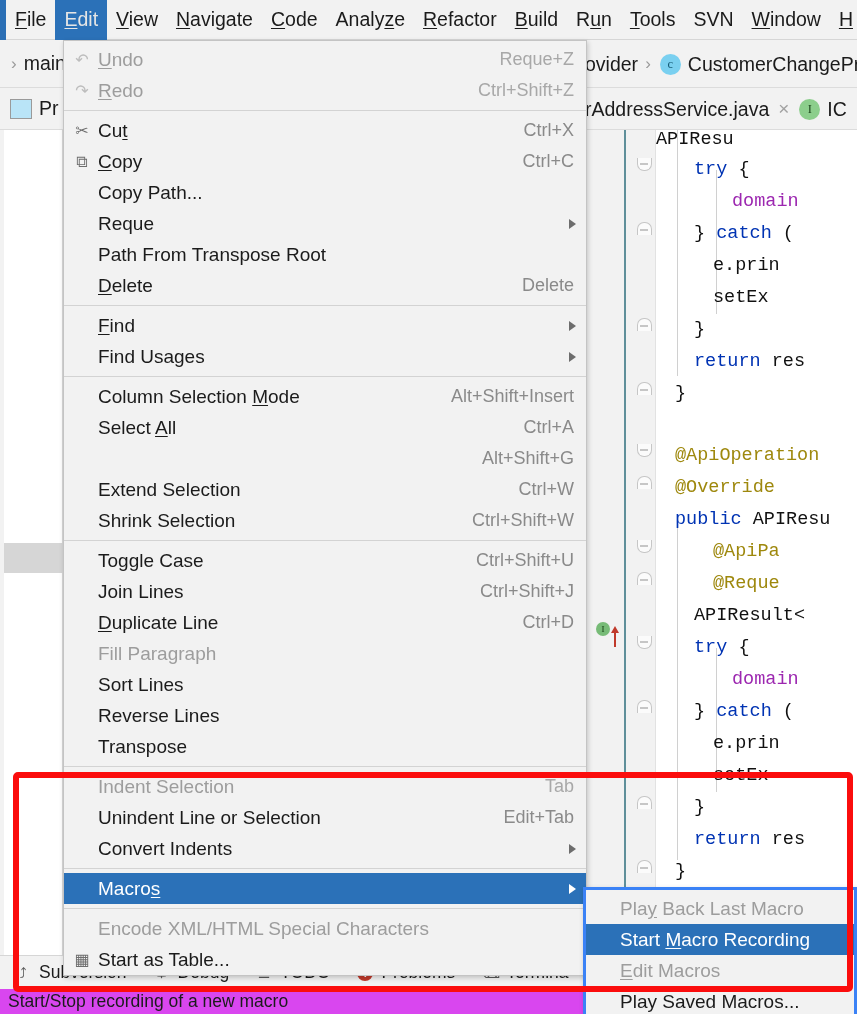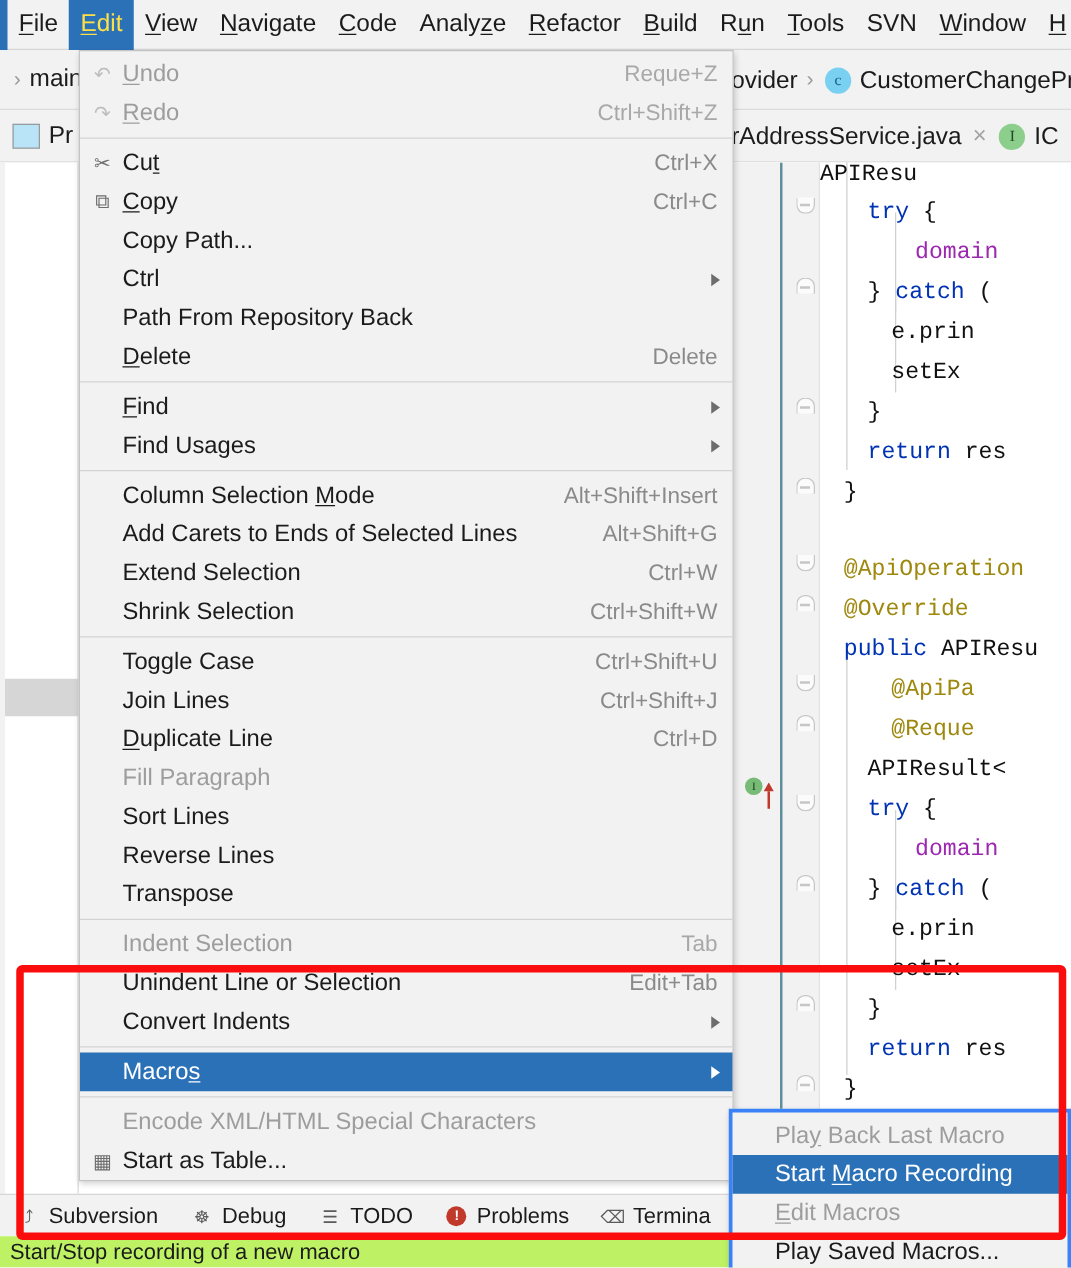--- a/index.html
+++ b/index.html
@@ -20,21 +20,21 @@
     display: flex; align-items: center;
   }
   .menubar-accent {
     width: 6px; height: 40px; background: #2b6fb5; flex: 0 0 6px;
   }
   .menubar-item {
     height: 40px; display: flex; align-items: center;
     padding: 0 9px; font-size: 19.5px; color: #1b1b1b;
     white-space: nowrap; cursor: default;
   }
-  .menubar-item.active { background: #2b71b8; color: #fde047; justify-content: flex-end; }
+  .menubar-item.active { background: #2b71b8; color: #e5e5e5; justify-content: flex-end; }
   .mnem { text-decoration: underline; text-underline-offset: 2px; }
 
   
   .breadcrumb-bar {
     position: absolute; left: 0; top: 40px; width: 857px; height: 48px;
     background: #f2f2f2; border-bottom: 1px solid #dcdcdc;
     display: flex; align-items: center;
   }
   .crumb-left { display: flex; align-items: center; padding-left: 4px; }
   .crumb-chev {
@@ -217,21 +217,21 @@
   .tw-icon {
     width: 18px; height: 18px; margin-right: 7px;
     display: flex; align-items: center; justify-content: center;
     font-size: 14px; color: #5a5a5a; flex: 0 0 18px;
   }
   .tw-icon.red { color: #c0392b; font-weight: bold; }
 
   
   .statusbar {
     position: absolute; left: 0; top: 989px; width: 857px; height: 25px;
-    background: #bef264;
+    background: #d946ef;
     display: flex; align-items: center; padding-left: 8px;
   }
   .status-text { font-size: 17.5px; color: #1b1b1b; white-space: nowrap; }
 
   
   .annot-box {
     position: absolute; left: 13px; top: 772px;
     width: 840px; height: 220px;
     border: 6px solid #fb0d0d; border-radius: 5px;
     pointer-events: none; z-index: 90;
@@ -369,46 +369,49 @@
         </div>
         <div class="mi">
           <span class="mi-icon">⧉</span>
           <span class="mi-label"><span class="mnem">C</span>opy</span>
           <span class="mi-accel">Ctrl+C</span>
         </div>
         <div class="mi">
           <span class="mi-label">Copy Path...</span>
         </div>
         <div class="mi">
-          <span class="mi-label">Ctrl</span>
+          <span class="mi-label">Reque</span>
           <span class="mi-arrow"></span>
         </div>
         <div class="mi">
-          <span class="mi-label">Path From Repository Back</span>
+          <span class="mi-label">Path From Transpose Root</span>
         </div>
         <div class="mi">
           <span class="mi-label"><span class="mnem">D</span>elete</span>
           <span class="mi-accel">Delete</span>
         </div>
         <div class="sep"></div>
         <div class="mi">
           <span class="mi-label"><span class="mnem">F</span>ind</span>
           <span class="mi-arrow"></span>
         </div>
         <div class="mi">
           <span class="mi-label">Find Usages</span>
           <span class="mi-arrow"></span>
         </div>
         <div class="sep"></div>
         <div class="mi">
           <span class="mi-label">Column Selection <span class="mnem">M</span>ode</span>
           <span class="mi-accel">Alt+Shift+Insert</span>
         </div>
         <div class="mi">
-          <span class="mi-label">Add Carets to Ends of Selected Lines</span>
+          <span class="mi-label">Select <span class="mnem">A</span>ll</span>
+          <span class="mi-accel">Ctrl+A</span>
+        </div>
+        <div class="mi">
           <span class="mi-accel">Alt+Shift+G</span>
         </div>
         <div class="mi">
           <span class="mi-label">Extend Selection</span>
           <span class="mi-accel">Ctrl+W</span>
         </div>
         <div class="mi">
           <span class="mi-label">Shrink Selection</span>
           <span class="mi-accel">Ctrl+Shift+W</span>
         </div>

